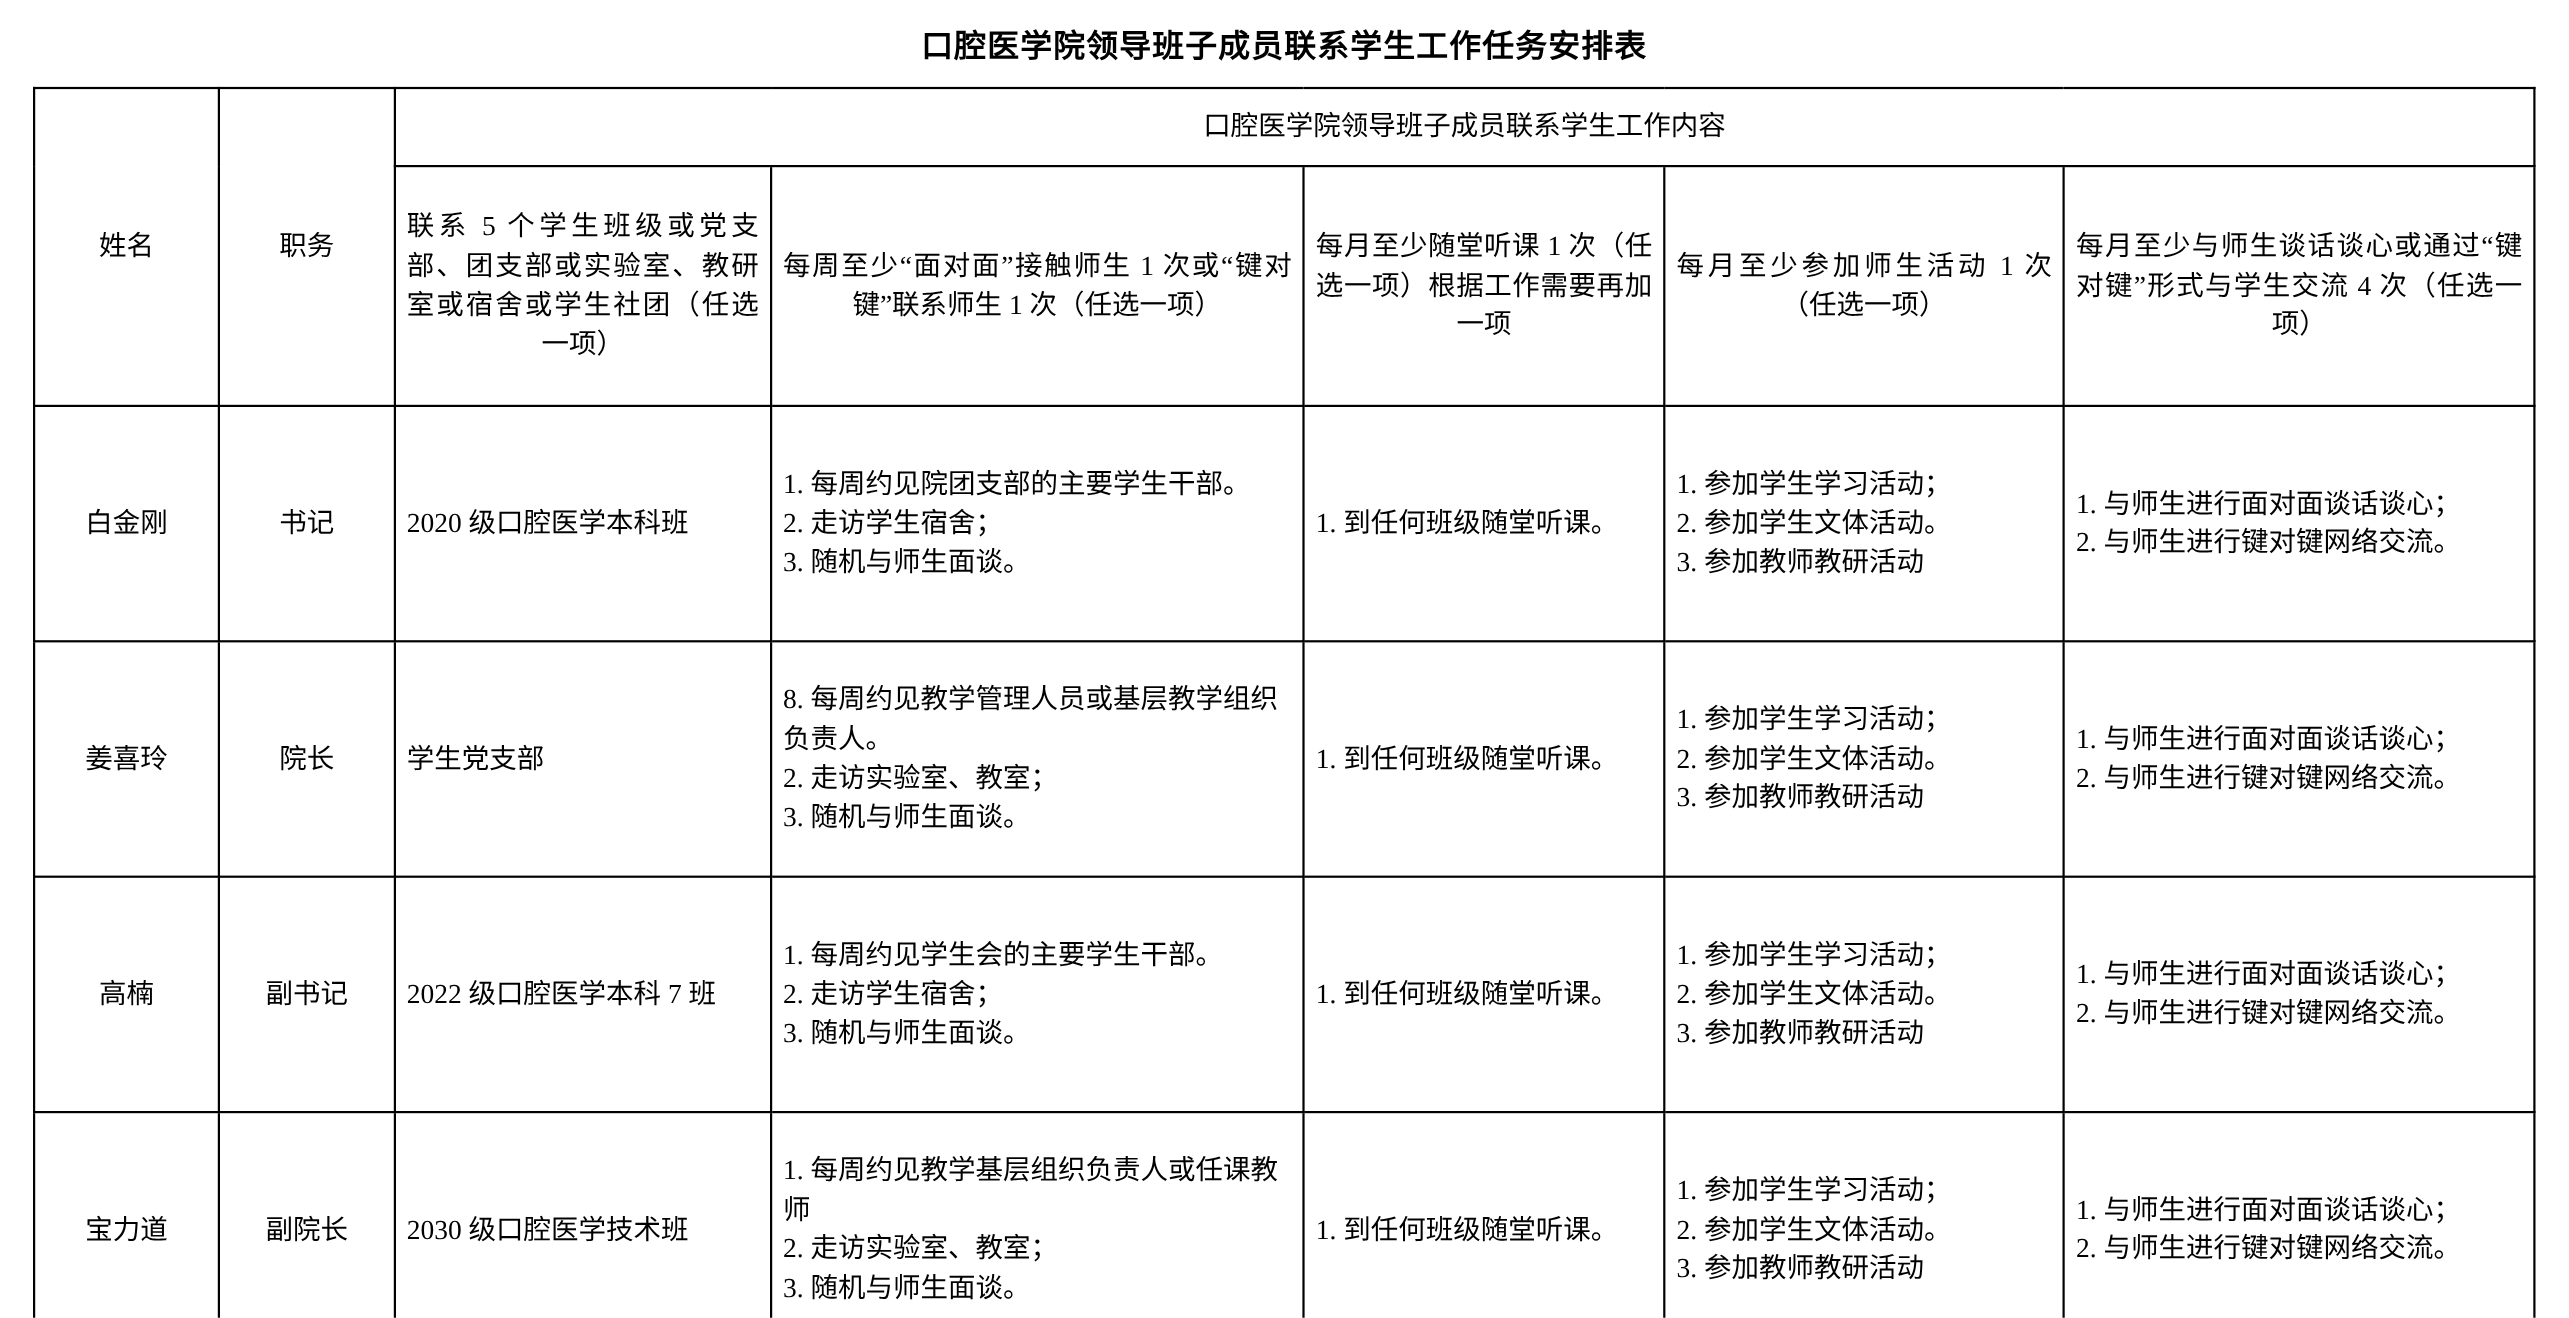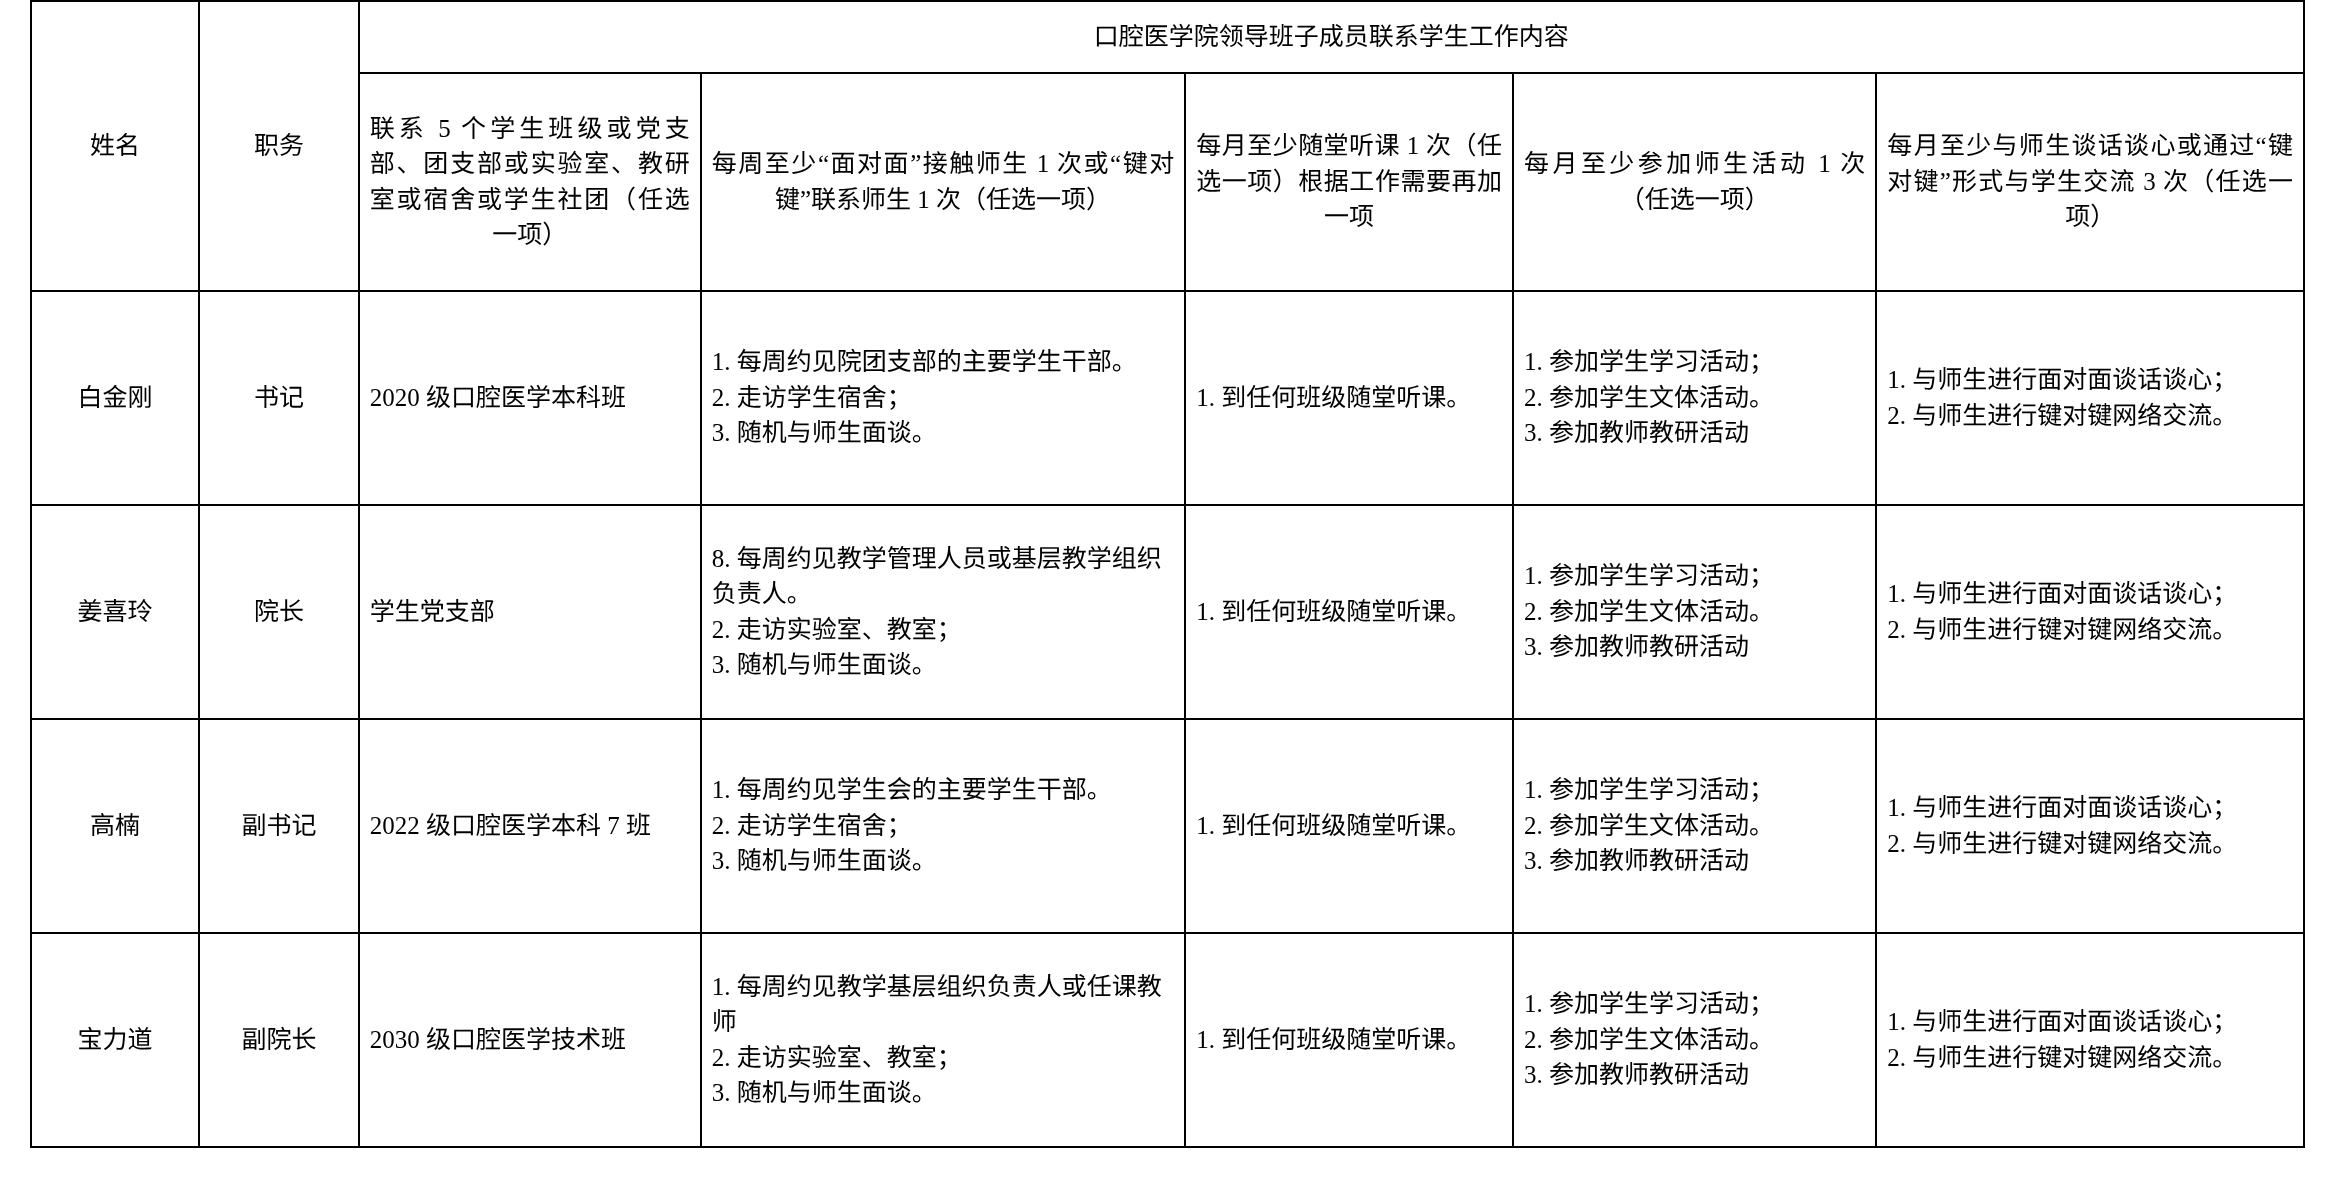--- a/index.html
+++ b/index.html
@@ -114,20 +114,21 @@
   .listen-cell {
     text-align: justify;
     text-align-last: left;
   }
 </style>
 </head>
 <body>
 
 <div class="page">
 
+  <div class="doc-title">口腔医学院领导班子成员联系学生工作任务安排表</div>
 
   <div class="table-wrap">
     <table class="sheet">
       <colgroup>
         <col class="c-name">
         <col class="c-post">
         <col class="c-contact">
         <col class="c-weekly">
         <col class="c-listen">
         <col class="c-activity">
@@ -139,21 +140,21 @@
           <td rowspan="2" class="head-name col-head">姓名</td>
           <td rowspan="2" class="head-post col-head">职务</td>
           <td colspan="5" class="span-head">口腔医学院领导班子成员联系学生工作内容</td>
         </tr>
 
         <tr class="head-row-2">
           <td class="col-head justify-ish">联系 5 个学生班级或党支部、团支部或实验室、教研室或宿舍或学生社团（任选一项）</td>
           <td class="col-head justify-ish">每周至少“面对面”接触师生 1 次或“键对键”联系师生 1 次（任选一项）</td>
           <td class="col-head justify-ish">每月至少随堂听课 1 次（任选一项）根据工作需要再加一项</td>
           <td class="col-head justify-ish">每月至少参加师生活动 1 次（任选一项）</td>
-          <td class="col-head justify-ish">每月至少与师生谈话谈心或通过“键对键”形式与学生交流 3 次（任选一项）</td>
+          <td class="col-head justify-ish">每月至少与师生谈话谈心或通过“键对键”形式与学生交流 4 次（任选一项）</td>
         </tr>
 
         <tr class="row-body">
           <td class="cell-center">白金刚</td>
           <td class="cell-center">书记</td>
           <td class="cell-left">2020 级口腔医学本科班</td>
           <td class="cell-lines">
             <span class="ln">1. 每周约见院团支部的主要学生干部。</span>
             <span class="ln">2. 走访学生宿舍；</span>
             <span class="ln">3. 随机与师生面谈。</span>

